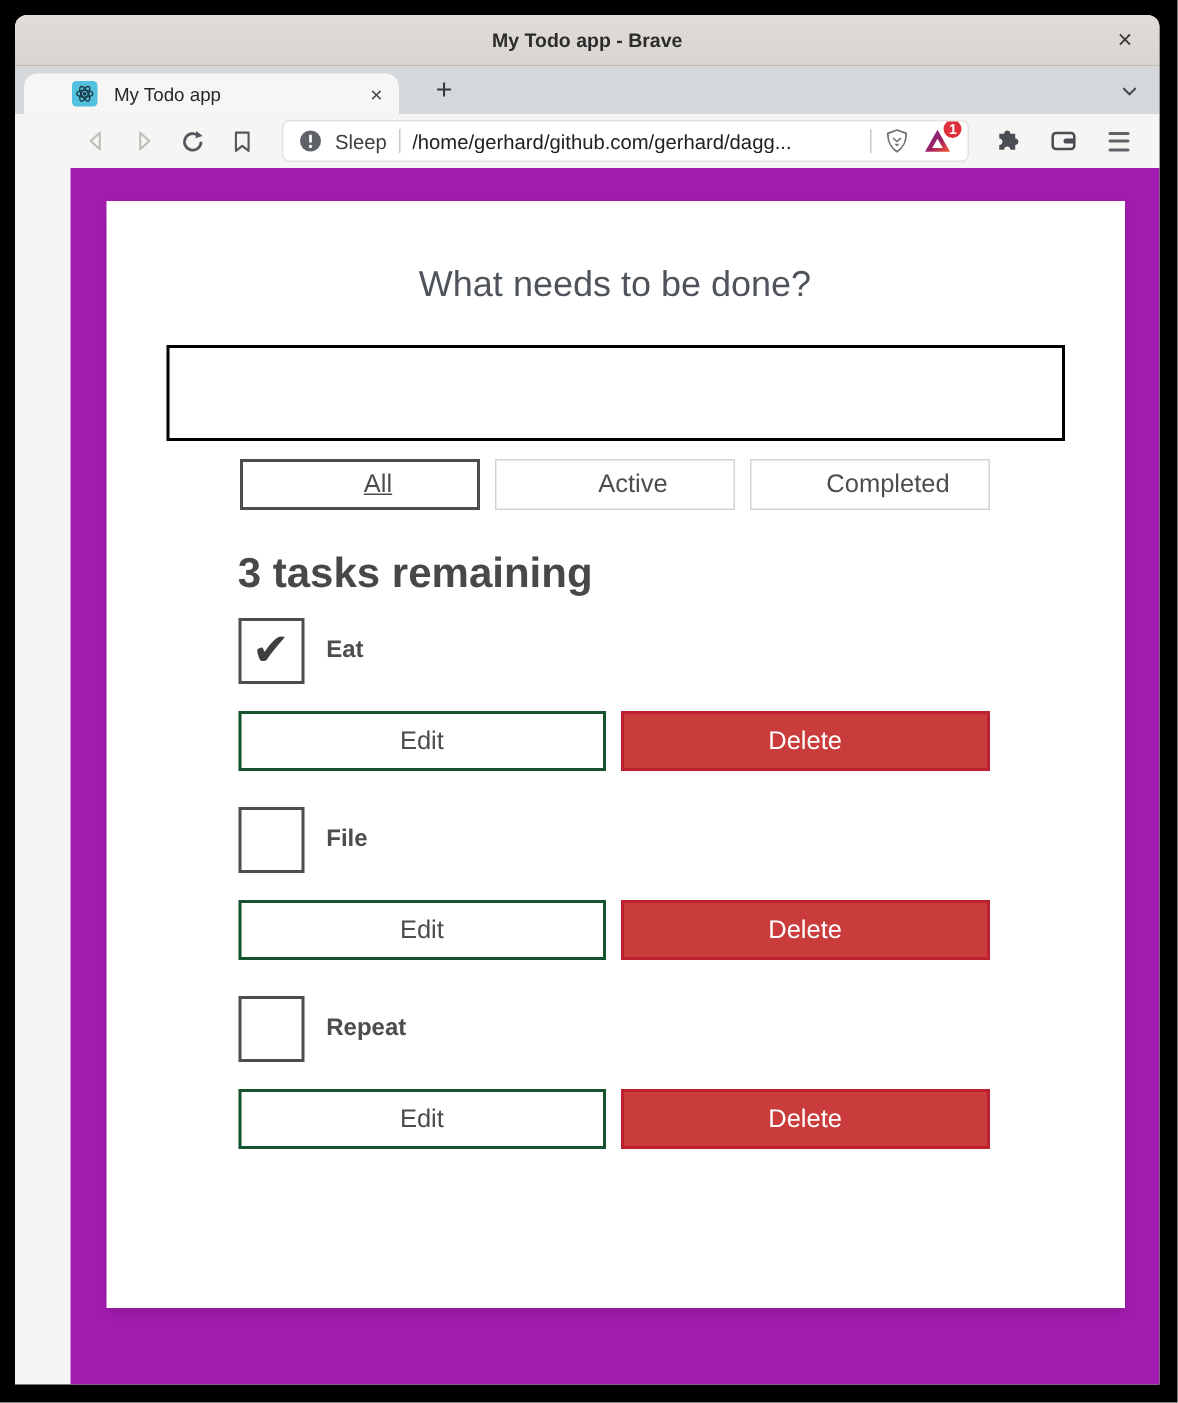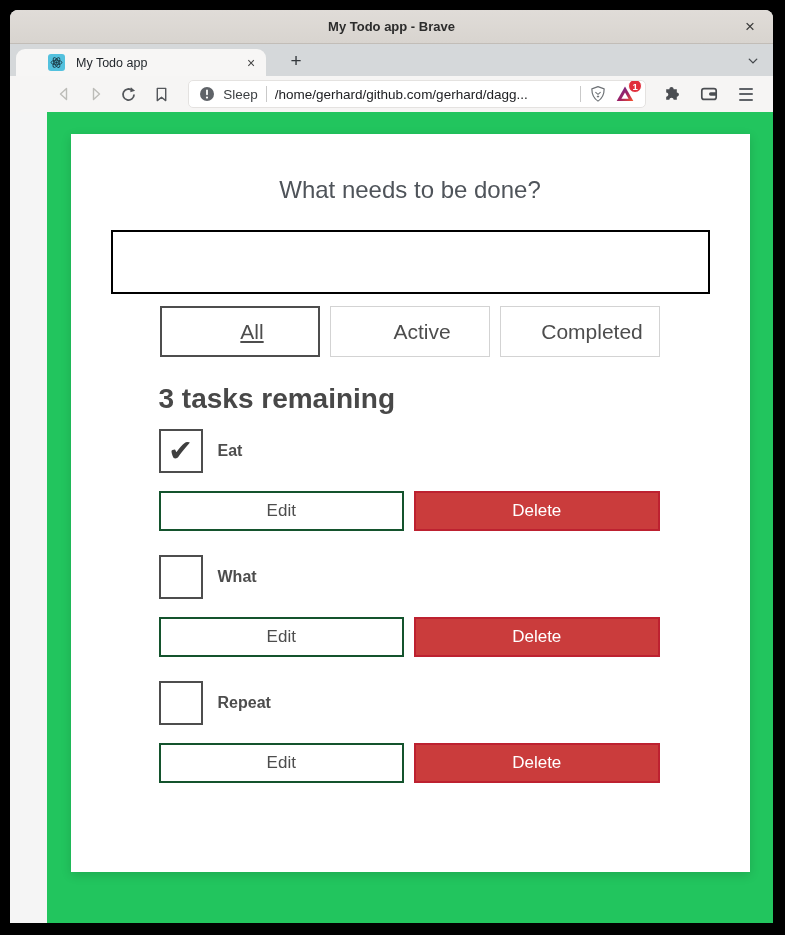--- a/index.html
+++ b/index.html
@@ -83,21 +83,21 @@
     border:1px solid #fff;
   }
   .toolbar-spacer { flex:1; }
   .tool-icon {
     width:26px; height:26px; display:flex; align-items:center; justify-content:center;
     margin-left:12px; cursor:pointer;
   }
   .hamburger { display:flex; flex-direction:column; gap:3.5px; }
   .hamburger span { display:block; width:14px; height:2px; background:#5f6368; border-radius:1px; }
   
-  .page { flex:1; background:#22c55e; overflow:hidden;margin-left:37px; }
+  .page { flex:1; background:#a21caf; overflow:hidden;margin-left:37px; }
   .card {
     width:679px; margin:22px auto 0; background:#fff;
     box-shadow:0 3px 10px rgba(0,0,0,0.14);
     padding:42px 40px 40px; min-height:738px;
   }
   .app-heading {
     font-size:24px; font-weight:400; color:#4f545a; text-align:center;
     margin-bottom:26px;
   }
   .todo-input {
@@ -105,21 +105,21 @@
     font-size:24px; padding:0 12px; margin-bottom:12px;
     font-family:"Liberation Sans", sans-serif;
   }
   .btn { cursor:pointer; font-family:"Liberation Sans", sans-serif; }
   .add-btn {
     width:100%; height:47px; background:#000; border:2px solid #3d3d3d;
     color:#fff; font-size:20px; margin-bottom:14px;
   }
   .filters { display:flex; justify-content:center; gap:10px; }
   .filter-btn {
-    width:160px; height:51px; background:#fff; font-size:21px; color:#4d4d4d;
+    width:160px; height:34px; background:#fff; font-size:17px; color:#4d4d4d;
     border:1px solid #d3d3d3;
     padding-left:24px;
   }
   .filter-btn.active { border:2px solid #4d4d4d; text-decoration:underline; }
   .tasks { margin:26px 50px 0 48px; }
   .tasks-heading { font-size:28px; font-weight:bold; color:#484848; margin-bottom:14px; }
   .task { margin-bottom:24px; }
   .task-main { display:flex; align-items:center; }
   .checkbox {
     width:44px; height:44px; border:2px solid #4d4d4d; background:#fff;
@@ -281,21 +281,21 @@
             <button class="btn edit-btn">Edit</button>
             <button class="btn delete-btn">Delete</button>
           </div>
         </div>
 
         <div class="task">
           <div class="task-main">
             <span class="checkbox">
               <span></span>
             </span>
-            <span class="task-label">What</span>
+            <span class="task-label">File</span>
           </div>
           <div class="task-btns">
             <button class="btn edit-btn">Edit</button>
             <button class="btn delete-btn">Delete</button>
           </div>
         </div>
 
         <div class="task">
           <div class="task-main">
             <span class="checkbox">

